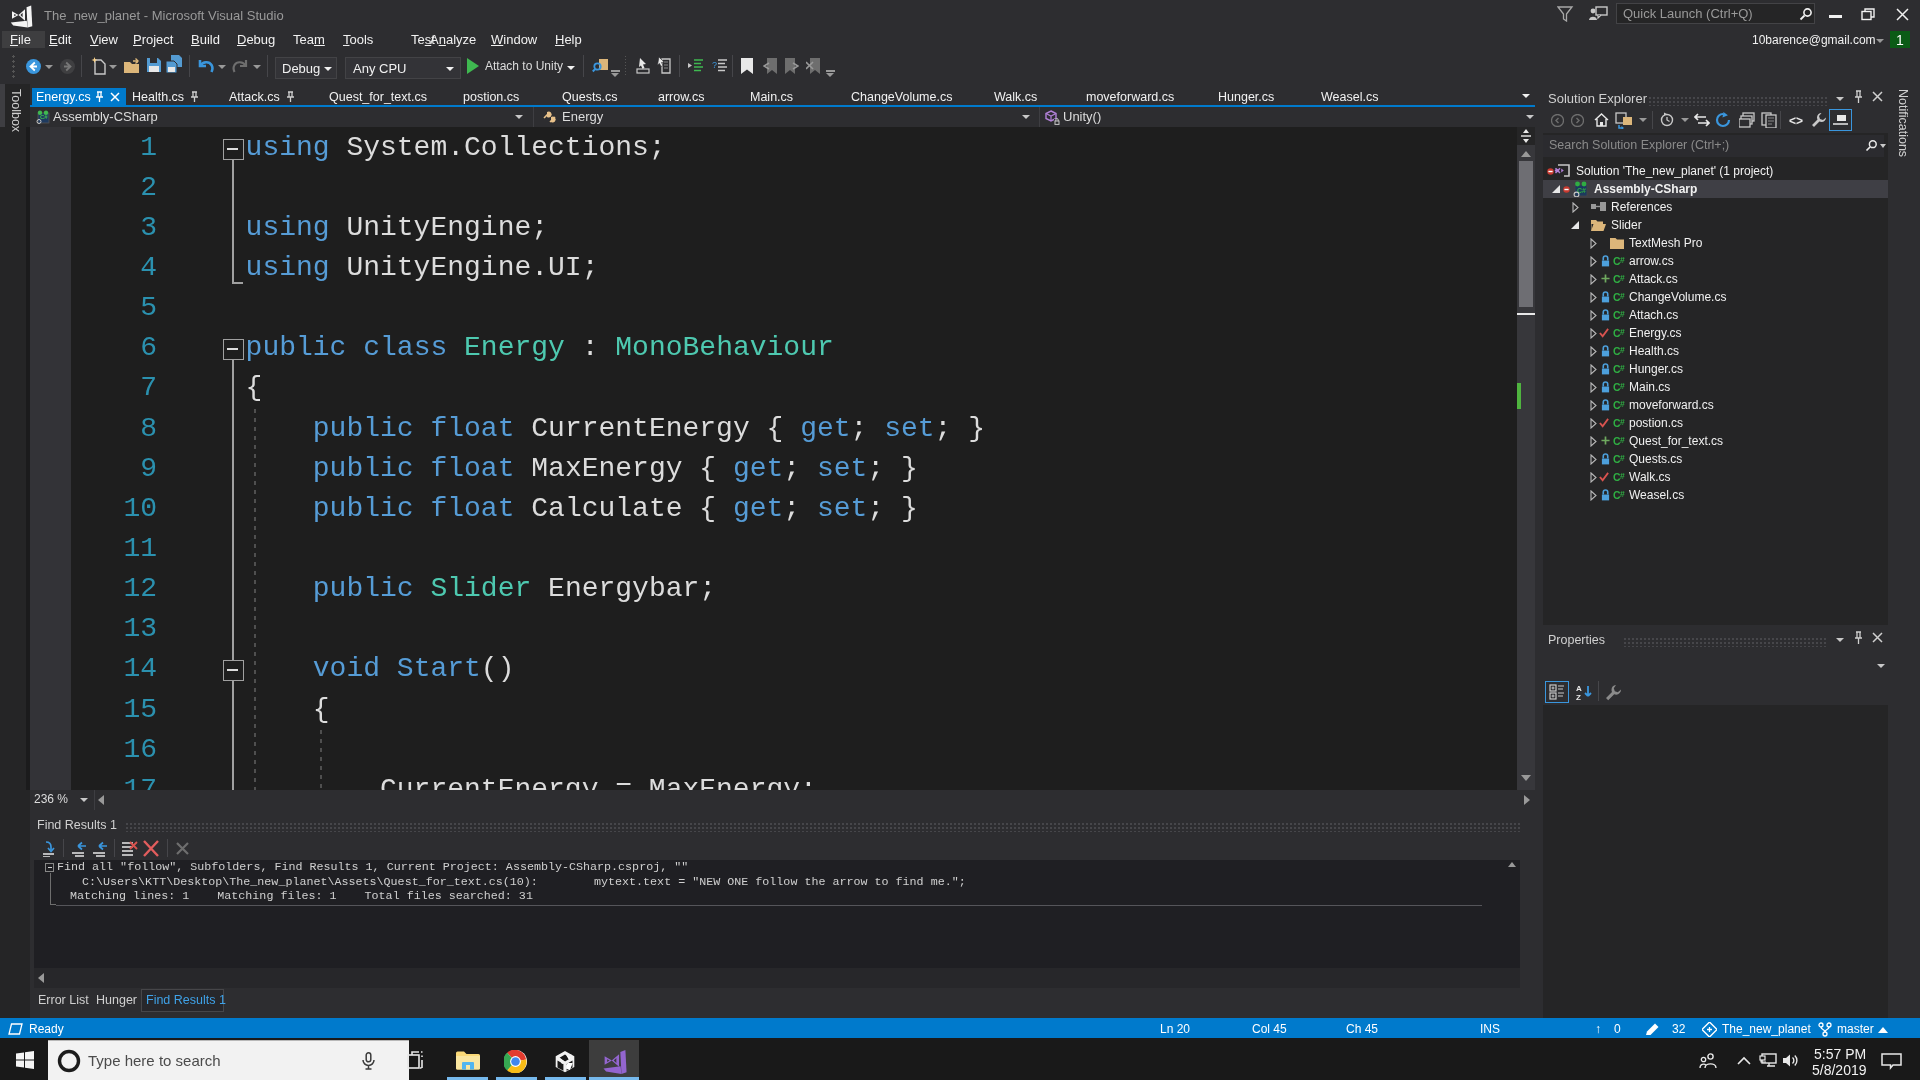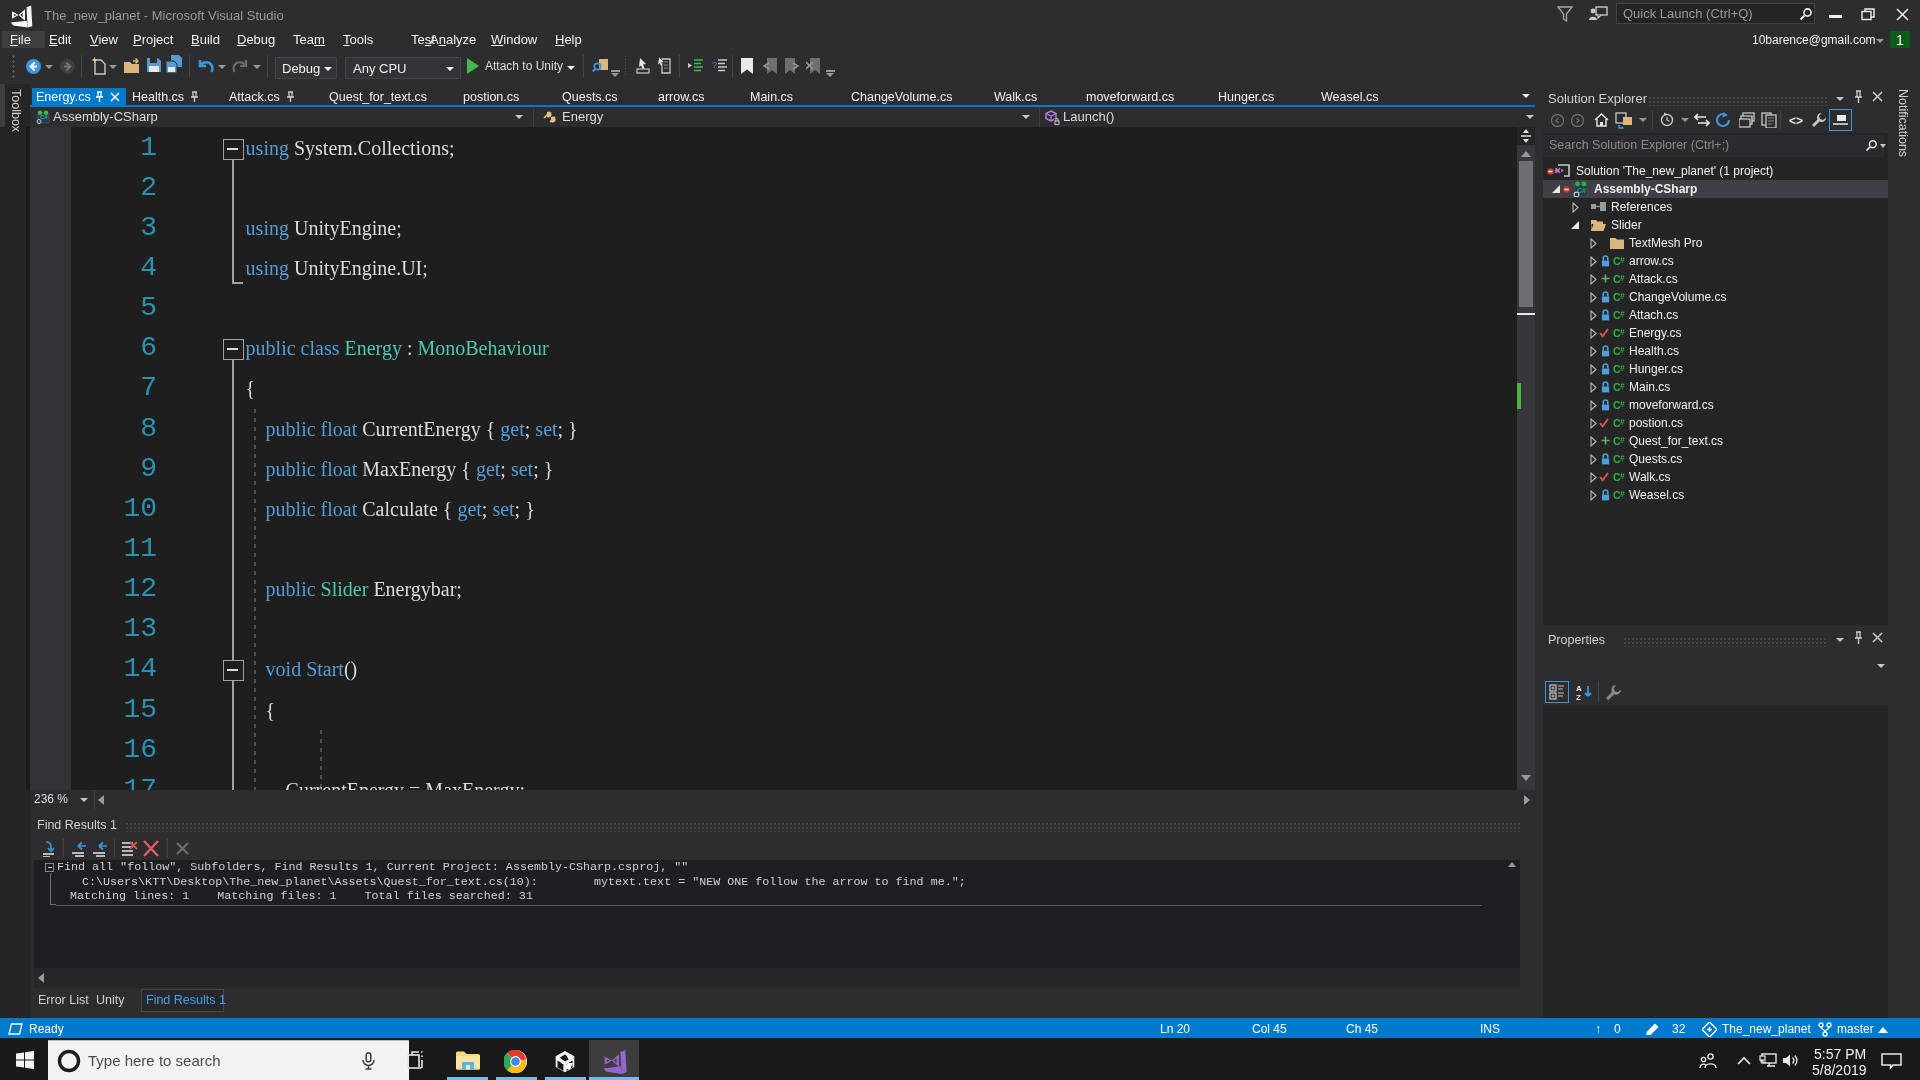--- a/index.html
+++ b/index.html
@@ -3,21 +3,21 @@
 <meta charset="utf-8">
 <style>
 *{margin:0;padding:0;box-sizing:border-box}
 html,body{width:1920px;height:1080px;overflow:hidden;background:#2d2d30;font-family:"Liberation Sans",sans-serif}
 .abs{position:absolute}
 .dots{background-image:radial-gradient(#46464a 1px,transparent 1.2px);background-size:4px 4px}
 .caret{width:0;height:0;border-left:4px solid transparent;border-right:4px solid transparent;border-top:4px solid #c8c8c8}
 .caretw{width:0;height:0;border-left:4px solid transparent;border-right:4px solid transparent;border-top:4px solid #f1f1f1}
 .vsep{width:1px;background:#46464a}
 .num{position:absolute;left:70px;width:57px;text-align:right;font-family:"Liberation Mono",monospace;font-size:28px;line-height:40.14px;color:#2b91af}
-.cl{position:absolute;left:215.6px;font-family:Liberation Serif, serif;font-size:20px;line-height:40.14px;white-space:pre;color:#dcdcdc}
+.cl{position:absolute;left:215.6px;font-family:Liberation Mono, monospace;font-size:28px;line-height:40.14px;white-space:pre;color:#dcdcdc}
 .k{color:#569cd6}.t{color:#4ec9b0}.n{color:#b5cea8}
 .cbox{position:absolute;left:192.5px;width:21px;height:21px;background:#1e1e1e;border:1.6px solid #a0a0a0}
 .cbox::after{content:"";position:absolute;left:3.5px;top:8px;width:11px;height:2px;background:#dcdcdc}
 </style>
 </head>
 <body>
 
 <div class="abs" id="titlebar" style="left:0;top:0;width:1920px;height:30px;background:#2d2d30">
   <svg class="abs" style="left:8px;top:2px" width="26" height="26" viewBox="0 0 26 26">
     <path fill-rule="evenodd" d="M4 9.3 L10.5 13 L4 16.7 Z M6.2 11.9 L8.4 13 L6.2 14.2 Z" fill="#f4f4f4"></path>
@@ -245,21 +245,21 @@
   <div class="abs" style="left:532px;top:2px">Energy</div>
   <div class="abs caret" style="left:992px;top:8px"></div>
   <div class="abs vsep" style="left:1009px;top:0;height:20px;background:#3e3e42"></div>
   <svg class="abs" style="left:1015px;top:3px" width="15" height="15" viewBox="0 0 15 15">
       <path d="M6 1 L11 3.5 L11 8.5 L6 11 L1 8.5 L1 3.5 Z" fill="none" stroke="#b180d7" stroke-width="1.4"></path>
       <path d="M1 3.5 L6 6 L11 3.5 M6 6 V11" fill="none" stroke="#b180d7" stroke-width="1.2"></path>
       <rect x="9" y="9" width="6" height="6" fill="#2d2d30"></rect>
       <rect x="10" y="11" width="4" height="3.4" fill="none" stroke="#c8c8c8" stroke-width="1"></rect>
       <path d="M10.8 11 V9.8 a1.2 1.2 0 0 1 2.4 0 V11" fill="none" stroke="#c8c8c8" stroke-width="1"></path>
     </svg>
-  <div class="abs" style="left:1033px;top:2px">Launch()</div>
+  <div class="abs" style="left:1033px;top:2px">Unity()</div>
   <div class="abs caret" style="left:1496px;top:8px"></div>
 </div>
 
 <div class="abs" style="left:26px;top:127px;width:4px;height:663px;background:#1b1b1c"></div>
 <div class="abs" id="editor" style="left:30px;top:127px;width:1505px;height:663px;background:#1e1e1e;overflow:hidden">
   <div class="abs" style="left:0;top:0;width:41px;height:663px;background:#333337"></div>
 
   <div class="num" style="top:0.6px">1</div>
   <div class="num" style="top:40.7px">2</div>
   <div class="num" style="top:80.9px">3</div>
@@ -366,21 +366,21 @@
     <div class="abs" style="left:36px;top:29.2px">Matching lines: 1    Matching files: 1    Total files searched: 31</div>
     <div class="abs" style="left:22px;top:44.5px;width:1426px;height:1px;background:#55555a"></div>
     <div class="abs" style="left:1474px;top:2px;width:0;height:0;border-left:4px solid transparent;border-right:4px solid transparent;border-bottom:5px solid #999"></div>
   </div>
 
   <div class="abs" style="left:4px;top:158px;width:1486px;height:20px;background:#27272a">
     <div class="abs" style="left:4px;top:5px;width:0;height:0;border-top:5px solid transparent;border-bottom:5px solid transparent;border-right:6px solid #999"></div>
   </div>
 
   <div class="abs" style="left:8px;top:183px;font-size:12.5px;color:#d0d0d0">Error List</div>
-  <div class="abs" style="left:66px;top:183px;font-size:12.5px;color:#d0d0d0">Unity</div>
+  <div class="abs" style="left:66px;top:183px;font-size:12.5px;color:#d0d0d0">Hunger</div>
   <div class="abs" style="left:111px;top:179px;width:83px;height:23px;background:#27272b;border:1px solid #464649"></div>
   <div class="abs" style="left:116px;top:183px;font-size:12.5px;color:#3fa2e8">Find Results 1</div>
 </div>
 
 <div class="abs" id="rightdock" style="left:1535px;top:84px;width:356px;height:934px;background:#2d2d30">
 
   <div class="abs" style="left:13px;top:7px;font-size:13px;color:#d0d0d0">Solution Explorer</div>
   <div class="abs dots" style="left:113px;top:12px;width:180px;height:10px"></div>
   <div class="abs caret" style="left:301px;top:13px"></div>
   <svg class="abs" style="left:319px;top:6px" width="11" height="14" viewBox="0 0 11 14">

